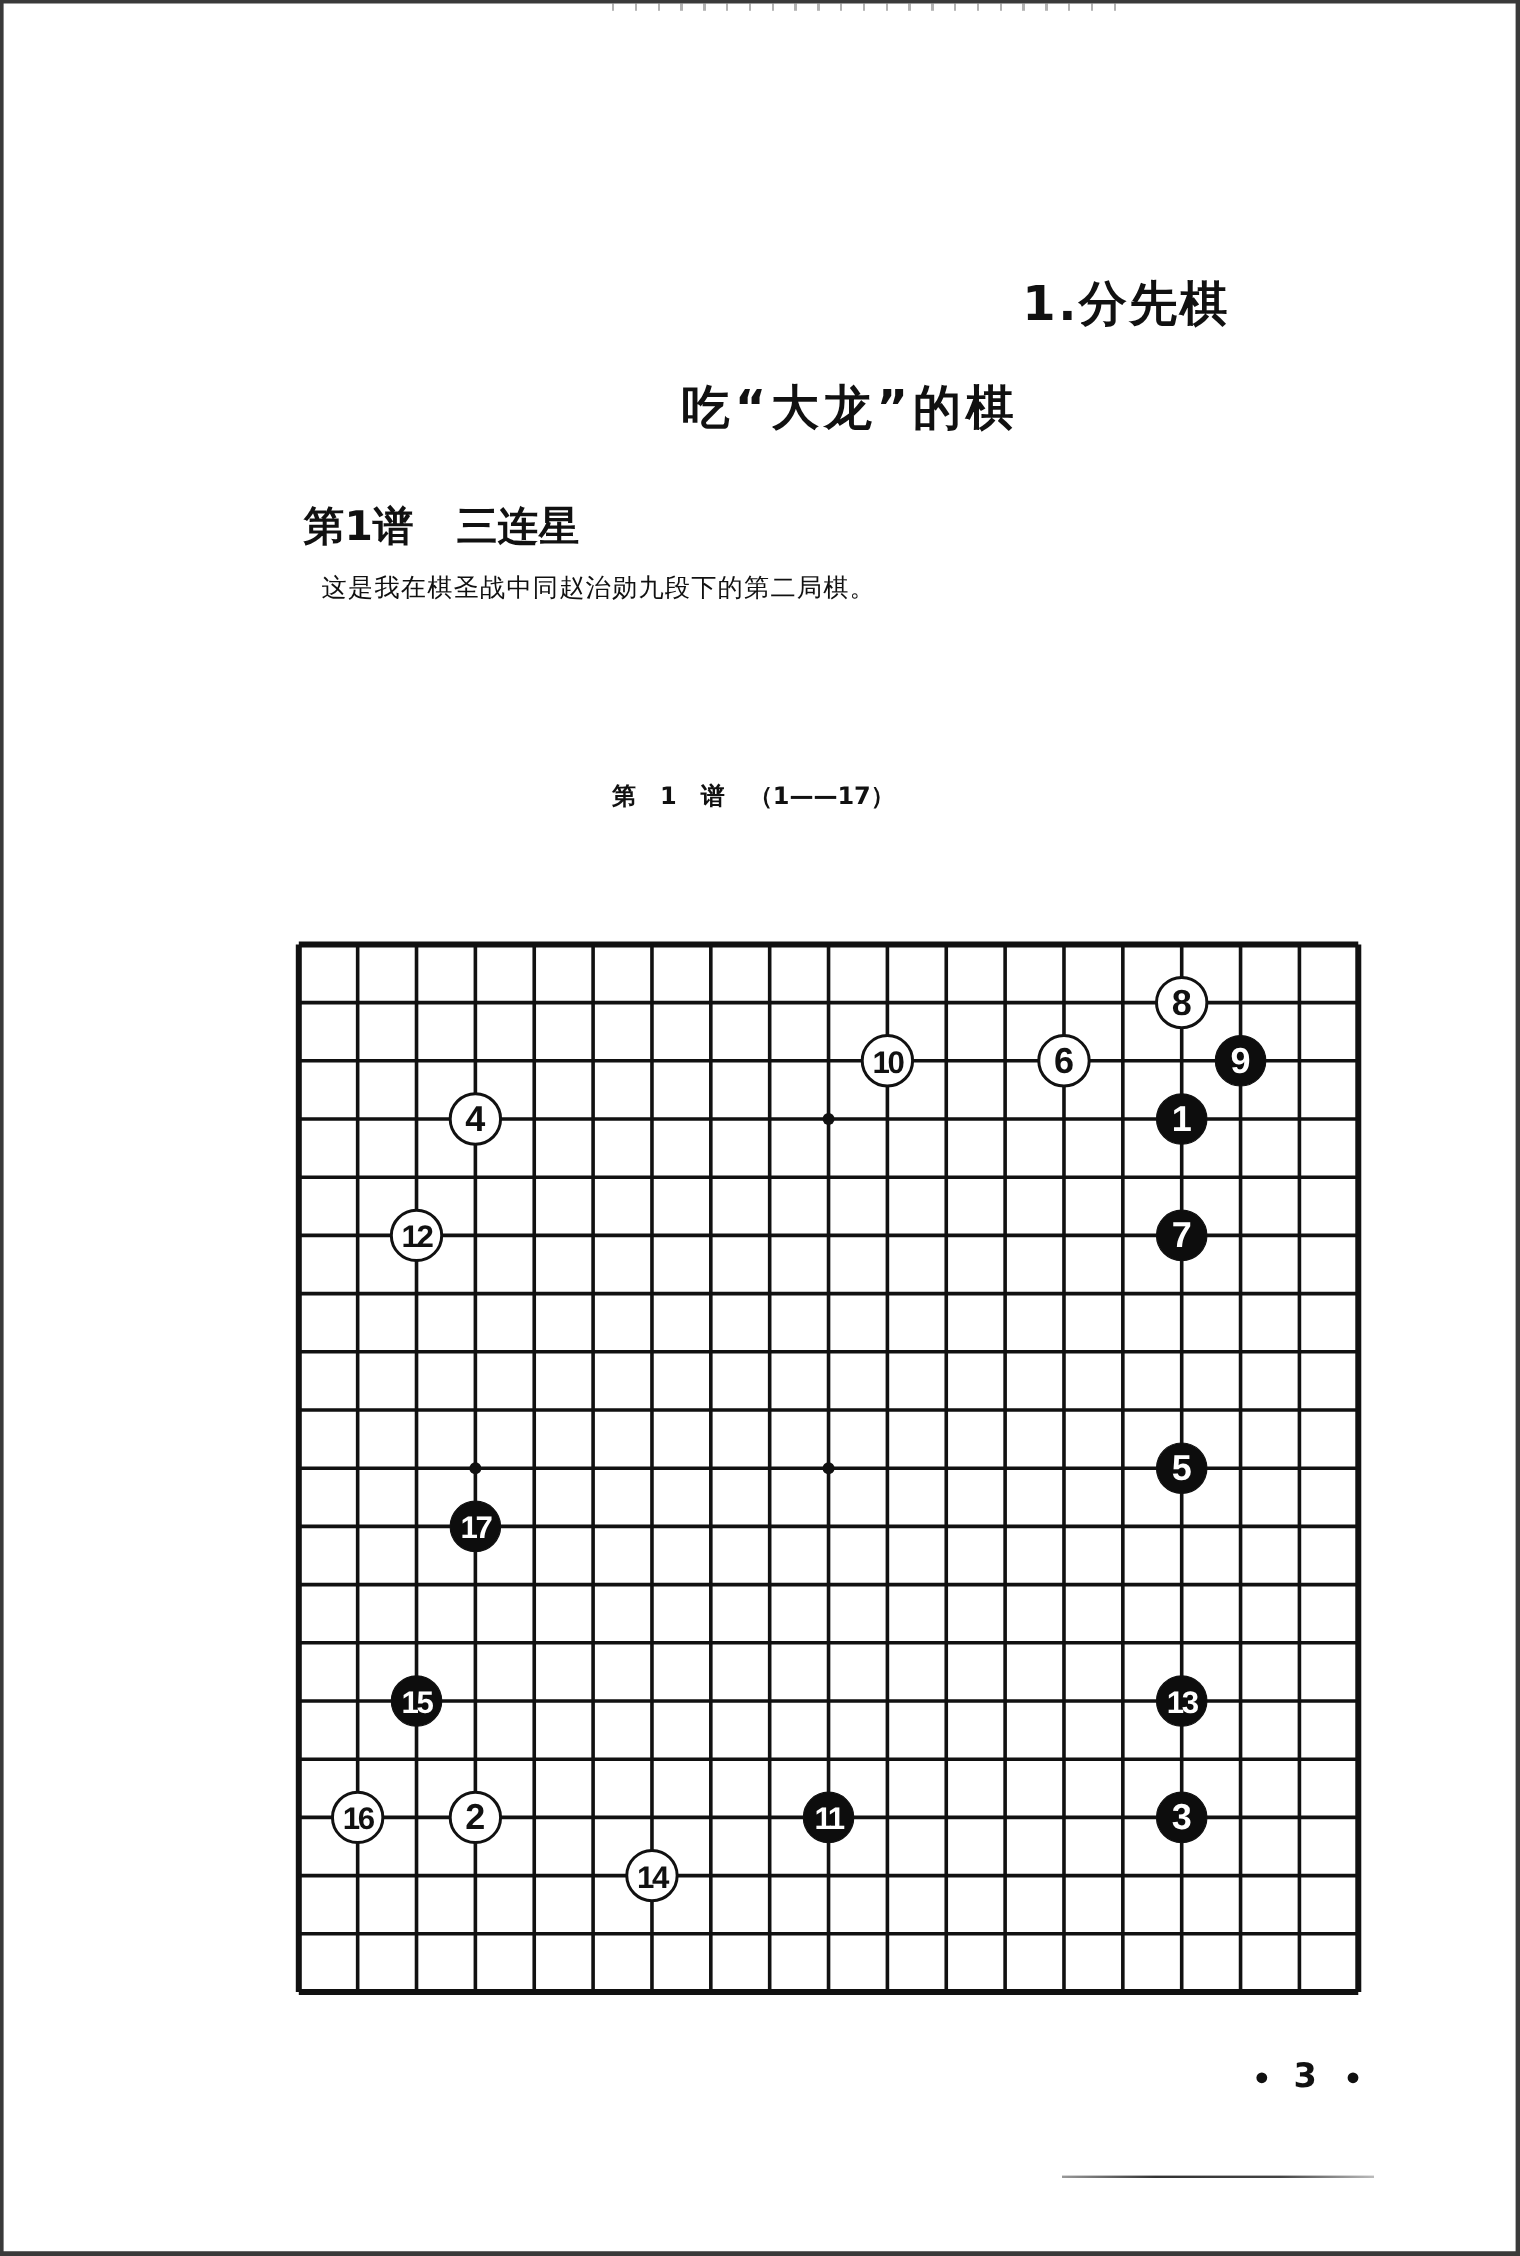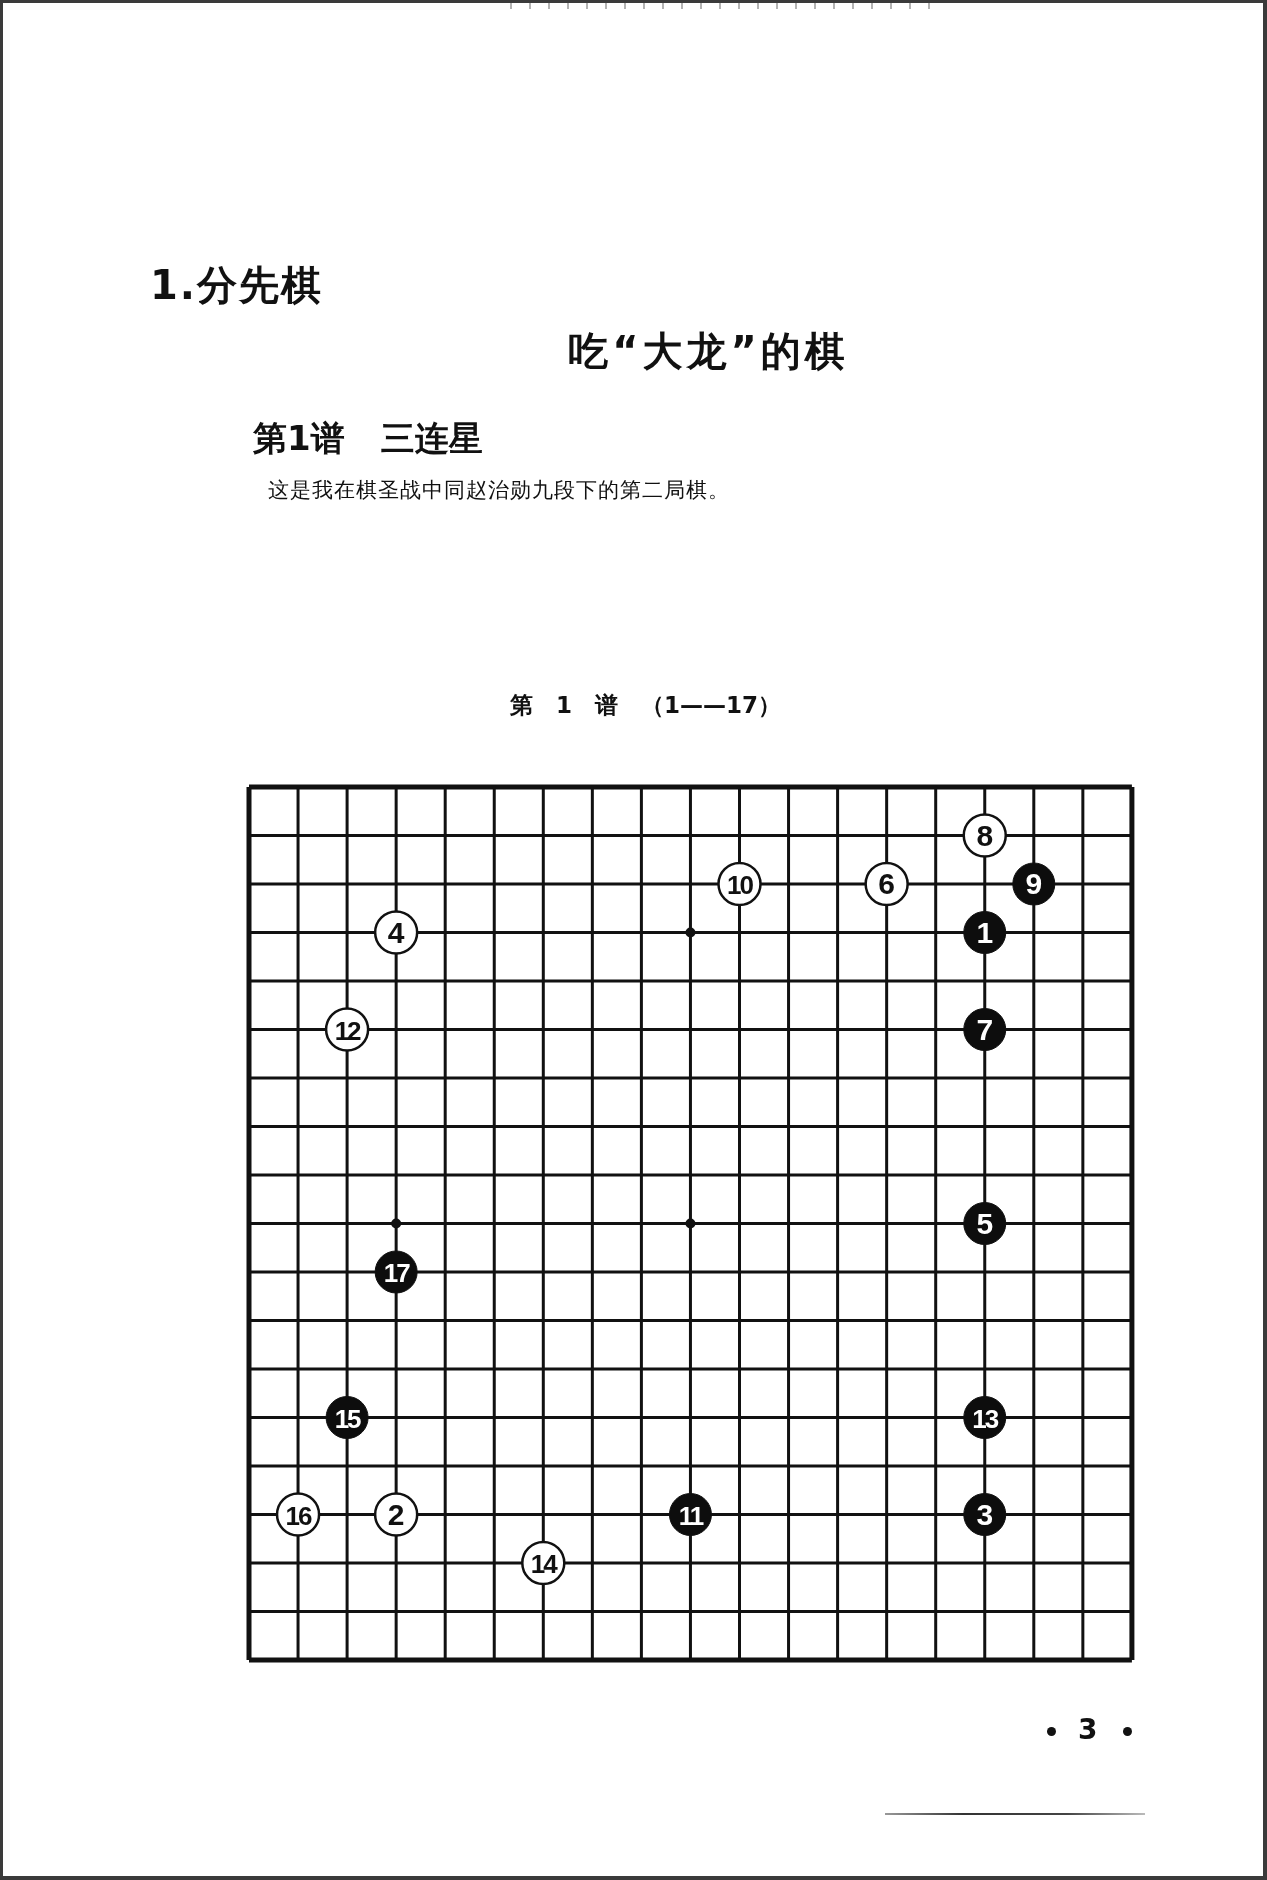--- a/index.html
+++ b/index.html
@@ -17,43 +17,43 @@
     box-sizing: border-box;
     border: 3px solid #3a3a3a;
     border-right-width: 4px;
     border-bottom-width: 4px;
     pointer-events: none;
   }
   .page { position: absolute; left: 0; top: 0; width: 1267px; height: 1880px; }
 
   .chapter-title {
     position: absolute; left: 0; width: 1025px; top: 226px;
-    text-align: left; font-size: 40px; font-weight: bold; letter-spacing: 2px;
-    padding-left: 150px; box-sizing: border-box; margin-top: 32px;
+    text-align: right; font-size: 40px; font-weight: bold; letter-spacing: 2px;
+    padding-left: 150px; box-sizing: border-box;
   }
   .game-title {
     position: absolute; left: 0; width: 1267px; top: 312px;
     text-align: center; font-size: 40px; font-weight: bold; letter-spacing: 4px;
-    padding-left: 150px; box-sizing: border-box; margin-top: 12px;
+    padding-left: 150px; box-sizing: border-box;
   }
   .diagram-heading {
     position: absolute; left: 253px; top: 416px;
     font-size: 34px; font-weight: bold;
   }
   .diagram-heading .sep { display: inline-block; width: 36px; }
   .para {
     position: absolute; font-size: 21px; line-height: 48px; letter-spacing: 1px;
   }
   .p1 { left: 268px; top: 466px; }
   .p2 { left: 268px; top: 523px; width: 940px; }
   .p2-cont { left: 195px; top: 570px; }
 
   .figure-caption {
-    position: absolute; left: 510px; top: 690px;
-    font-size: 23px; font-weight: bold; white-space: pre;
+    position: absolute; left: 510px; top: 650px;
+    font-size: 20px; font-weight: bold; white-space: pre;
   }
 
   .board { position: absolute; left: 230px; top: 770px; }
 
   .page-number {
     position: absolute; left: 1025px; top: 1713px;
     font-size: 28px; font-weight: bold; letter-spacing: 4px;
   }
   .bullet { display: inline-block; width: 9px; height: 9px; background: #111; border-radius: 50%; vertical-align: middle; margin: 0 22px; }
 

